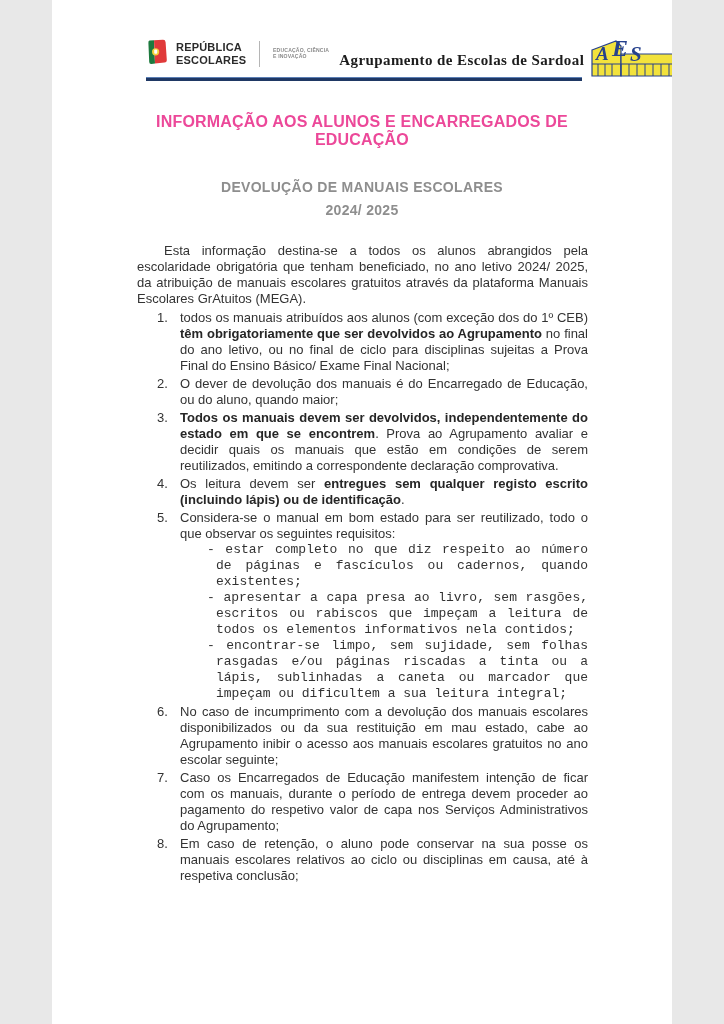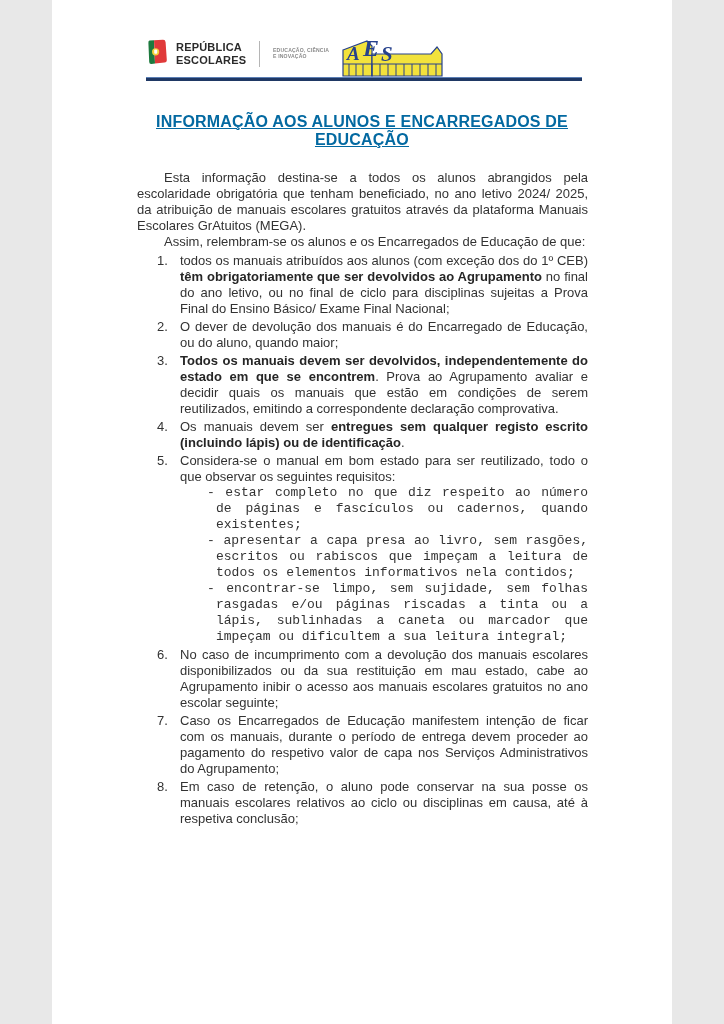--- a/index.html
+++ b/index.html
@@ -33,21 +33,21 @@
     padding:0 4px 6px 0;white-space:nowrap;
   }
   .aes-logo{flex:none;position:relative;margin-bottom:-9px;z-index:2;}
   .rule{
     margin:2px 90px 0 94px;height:4px;background:#1f3864;
     border-top:1px solid #5b7fb5;box-sizing:border-box;
   }
   
   .doc-title{
     margin:32px 60px 0 60px;text-align:center;
-    font-size:16px;font-weight:700;color:#0369a1;letter-spacing:0.2px;text-decoration:underline;
+    font-size:16px;font-weight:700;color:#ec4899;letter-spacing:0.2px;
   }
   .doc-subtitle{
     margin:27px 60px 0 60px;text-align:center;
     font-size:14px;font-weight:700;color:#8e8e8e;line-height:23px;
     letter-spacing:0.3px;
   }
   
   .body-text{
     margin:21px 84px 0 85px;
     font-size:13px;line-height:16px;text-align:justify;color:#333333;
@@ -80,20 +80,21 @@
         <span>REPÚBLICA</span><br>
         <span>ESCOLARES</span>
       </span>
       <span class="gov-divider"></span>
       <span class="dept-text">
         <span>EDUCAÇÃO, CIÊNCIA</span><br>
         <span>E INOVAÇÃO</span>
       </span>
     </div>
 
+    <div class="school-name">Agrupamento de Escolas de Sardoal</div>
 
     <span class="aes-logo">
       <svg width="106" height="46" viewBox="0 0 106 46">
 
         <polygon points="4,16 28,7 33,12 33,42 4,42" fill="#f2e23c" stroke="#26418c" stroke-width="1.2"></polygon>
         <polygon points="33,20 92,20 98,13 103,20 103,42 33,42" fill="#f2e23c" stroke="#26418c" stroke-width="1.2"></polygon>
 
         <g stroke="#26418c" stroke-width="1">
           <line x1="10" y1="30" x2="10" y2="42"></line>
             <line x1="17" y1="30" x2="17" y2="42"></line>
@@ -115,40 +116,43 @@
           <text x="24" y="22" font-size="24">E</text>
           <text x="42" y="27" font-size="21">S</text>
         </g>
       </svg>
     </span>
   </header>
 
   <div class="rule"></div>
 
   <h1 class="doc-title">INFORMAÇÃO AOS ALUNOS E ENCARREGADOS DE EDUCAÇÃO</h1>
+  <h2 class="doc-subtitle">
+    <span>DEVOLUÇÃO DE MANUAIS ESCOLARES</span><br>
+    <span>2024/ 2025</span>
+  </h2>
 
   <main class="body-text">
     <p class="intro">Esta informação destina-se a todos os alunos abrangidos pela escolaridade obrigatória que tenham beneficiado, no ano letivo 2024/ 2025, da atribuição de manuais escolares gratuitos através da plataforma Manuais Escolares GrAtuitos (MEGA).</p>
-    <p class="intro">Assim, relembram-se os alunos e os Encarregados de Educação de que:</p>
     <div class="numbered-list">
         <div class="list-item">
           <span class="num">1.</span>
           <div class="content"><span>todos os manuais atribuídos aos alunos </span><span class="u">(com exceção dos do 1º CEB)</span><span> </span><span class="b">têm obrigatoriamente que ser devolvidos ao Agrupamento</span><span> no final do ano letivo, ou no final de ciclo para disciplinas sujeitas a Prova Final do Ensino Básico/ Exame Final Nacional;</span></div>
         </div>
         <div class="list-item">
           <span class="num">2.</span>
           <div class="content"><span>O dever de devolução dos manuais é do Encarregado de Educação, ou do aluno, quando maior;</span></div>
         </div>
         <div class="list-item">
           <span class="num">3.</span>
           <div class="content"><span class="b">Todos os manuais devem ser devolvidos, independentemente do estado em que se encontrem</span><span>. Prova ao Agrupamento avaliar e decidir quais os manuais que estão em condições de serem reutilizados, emitindo a correspondente declaração comprovativa.</span></div>
         </div>
         <div class="list-item">
           <span class="num">4.</span>
-          <div class="content"><span>Os manuais devem ser </span><span class="b">entregues sem qualquer registo escrito (incluindo lápis) ou de identificação</span><span>.</span></div>
+          <div class="content"><span>Os leitura devem ser </span><span class="b">entregues sem qualquer registo escrito (incluindo lápis) ou de identificação</span><span>.</span></div>
         </div>
         <div class="list-item">
           <span class="num">5.</span>
           <div class="content"><span>Considera-se o manual em bom estado para ser reutilizado, todo o que observar os seguintes requisitos:</span><div class="sub">- estar completo no que diz respeito ao número de páginas e fascículos ou cadernos, quando existentes;</div><div class="sub">- apresentar a capa presa ao livro, sem rasgões, escritos ou rabiscos que impeçam a leitura de todos os elementos informativos nela contidos;</div><div class="sub">- encontrar-se limpo, sem sujidade, sem folhas rasgadas e/ou páginas riscadas a tinta ou a lápis, sublinhadas a caneta ou marcador que impeçam ou dificultem a sua leitura integral;</div></div>
         </div>
         <div class="list-item">
           <span class="num">6.</span>
           <div class="content"><span>No caso de incumprimento com a devolução dos manuais escolares disponibilizados ou da sua restituição em mau estado, cabe ao Agrupamento inibir o acesso aos manuais escolares gratuitos no ano escolar seguinte;</span></div>
         </div>
         <div class="list-item">

